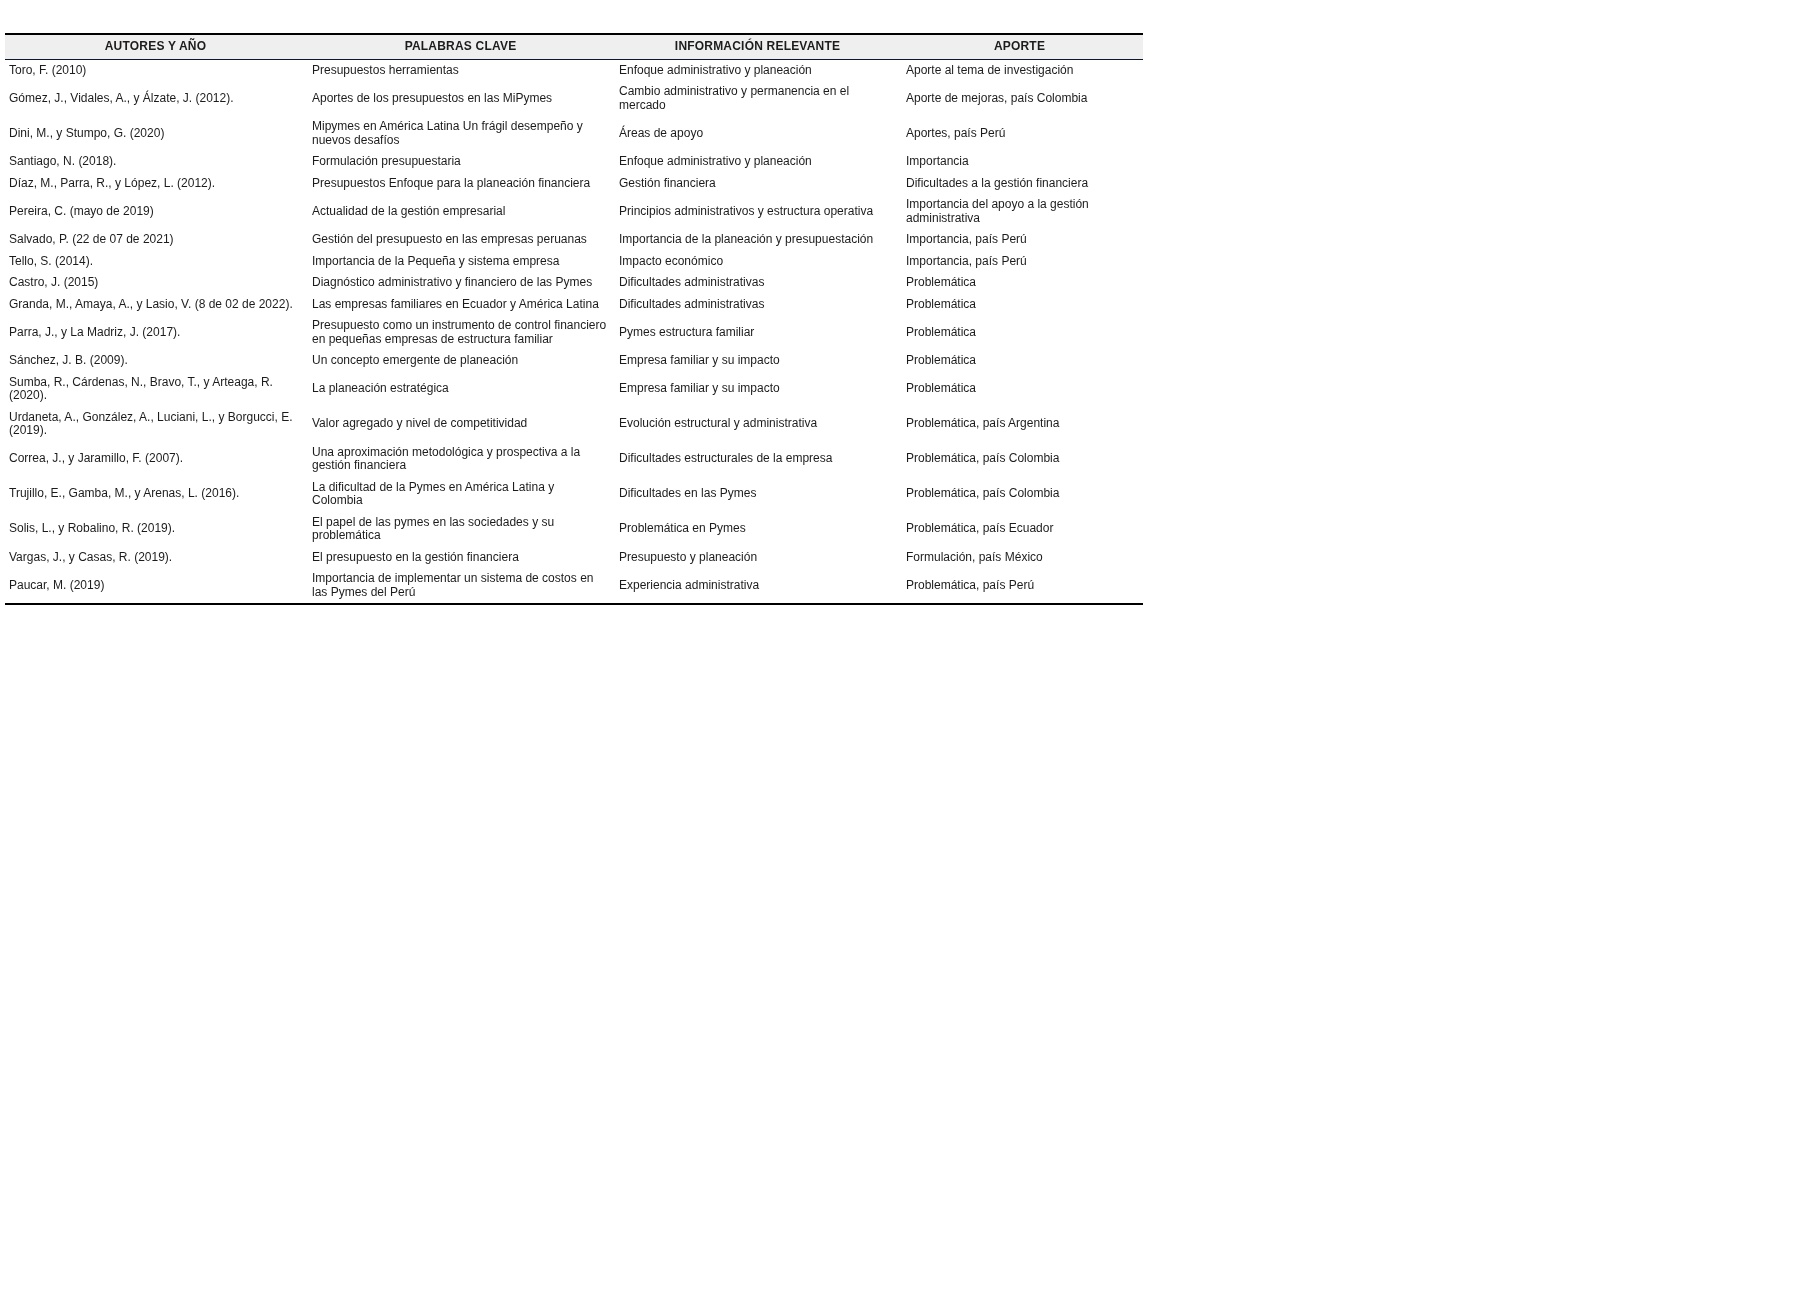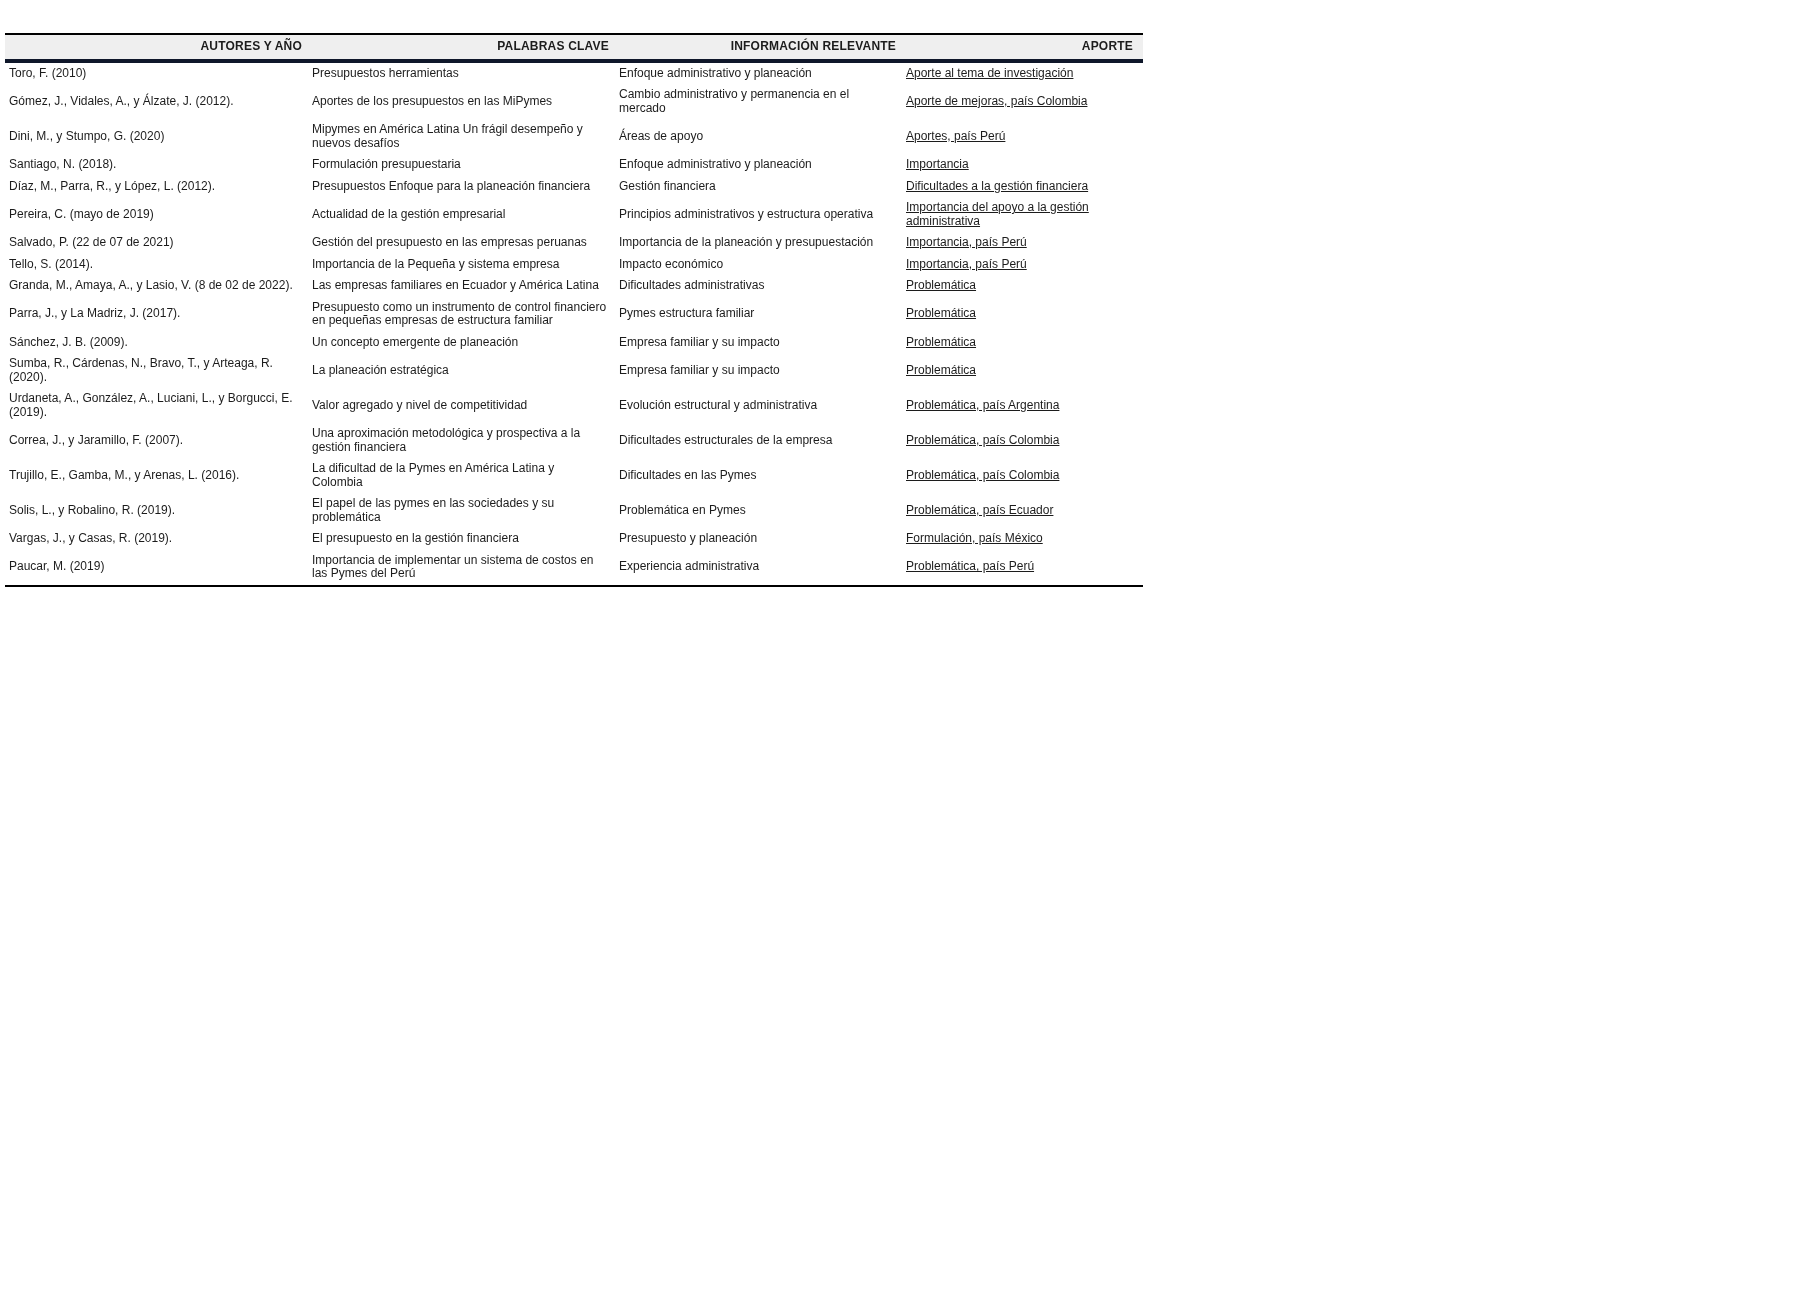--- a/index.html
+++ b/index.html
@@ -29,40 +29,39 @@
     border-bottom: 2px solid #000000;
     font-size: 12px;
     line-height: 13.5px;
   }
   table.lit-table col.c1 { width: 307px; }
   table.lit-table col.c2 { width: 307px; }
   table.lit-table col.c3 { width: 287px; }
   table.lit-table col.c4 { width: 237px; }
   table.lit-table thead th {
     background: #efefef;
-    border-bottom: 4px solid #0f172a;
-    text-align: right;
+    border-bottom: 1px solid #0f172a;
+    text-align: center;
     font-weight: bold;
     font-size: 12px;
     padding: 5px 10px 5px 0;
     vertical-align: middle;
     letter-spacing: 0.2px;
   }
   table.lit-table thead th:first-child,
   table.lit-table tbody td:first-child {
     padding-left: 4px;
   }
   table.lit-table tbody td {
     padding: 4px 12px 4px 0;
     vertical-align: middle;
     font-size: 12px;
   }
   table.lit-table tbody td:last-child {
     padding-right: 4px;
-    text-decoration: underline;
   }
 </style>
 </head>
 <body>
 
 <div class="doc-page">
   <table class="lit-table">
     <colgroup>
       <col class="c1">
         <col class="c2">
@@ -120,20 +119,26 @@
           <td>Importancia de la planeación y presupuestación</td>
           <td>Importancia, país Perú</td>
         </tr>
         <tr>
           <td>Tello, S. (2014).</td>
           <td>Importancia de la Pequeña y sistema empresa</td>
           <td>Impacto económico</td>
           <td>Importancia, país Perú</td>
         </tr>
         <tr>
+          <td>Castro, J. (2015)</td>
+          <td>Diagnóstico administrativo y financiero de las Pymes</td>
+          <td>Dificultades administrativas</td>
+          <td>Problemática</td>
+        </tr>
+        <tr>
           <td>Granda, M., Amaya, A., y Lasio, V. (8 de 02 de 2022).</td>
           <td>Las empresas familiares en Ecuador y América Latina</td>
           <td>Dificultades administrativas</td>
           <td>Problemática</td>
         </tr>
         <tr>
           <td>Parra, J., y La Madriz, J. (2017).</td>
           <td>Presupuesto como un instrumento de control financiero en pequeñas empresas de estructura familiar</td>
           <td>Pymes estructura familiar</td>
           <td>Problemática</td>

